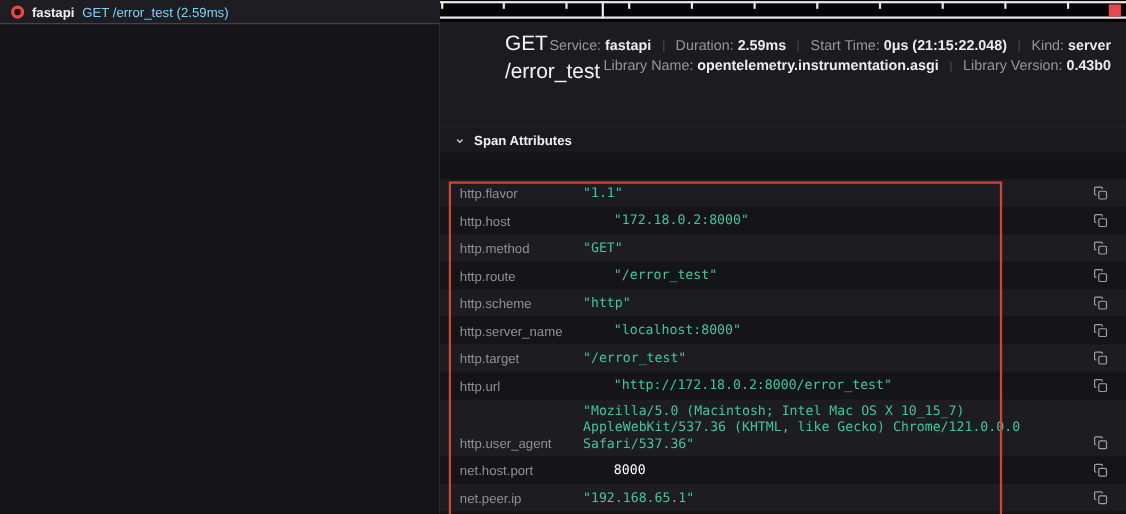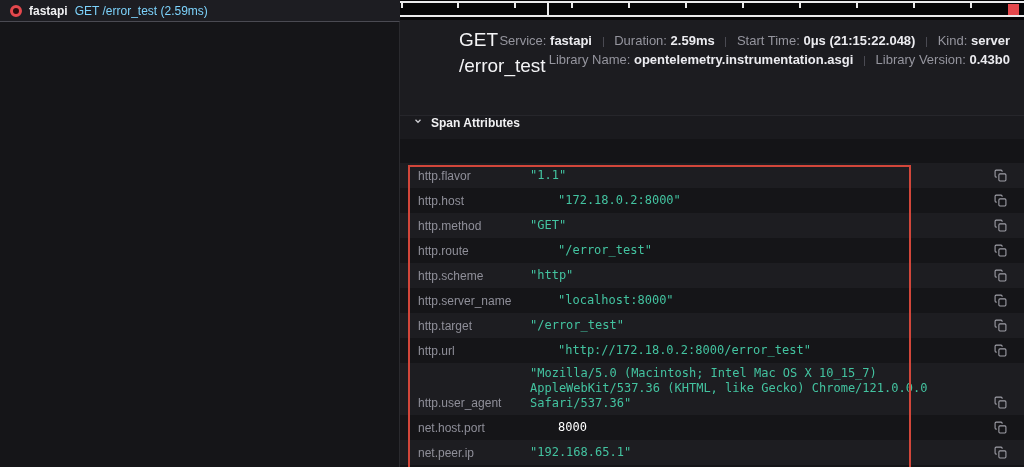--- a/index.html
+++ b/index.html
@@ -30,21 +30,21 @@
   .detail-header { position:relative; height:95px; background:#1c1c20; }
   .span-title { position:absolute; left:12px; top:7px; font-size:19px; font-weight:500;
                 color:#f4f4f6; line-height:26px;margin-left:47px; }
   .meta { position:absolute; right:14px; top:11px; text-align:right; font-size:13px;
           line-height:19px; white-space:nowrap; color:#95959e; }
   .meta .label { color:#95959e; }
   .meta .value { color:#ececf0; font-weight:700; }
   .meta .sep { display:inline-block; width:1px; height:10px; background:#4a4a52;
                margin:0 7px; vertical-align:middle; }
 
-  .section-header { height:24px; display:flex; align-items:flex-start; gap:8px; padding-left:13px;
+  .section-header { height:24px; display:flex; align-items:center; gap:8px; padding-left:13px;
                     background:#1a1a1e; color:#f0f0f2; font-size:12px; font-weight:700;
                     border-top:1px solid #26262b; cursor:pointer; }
 
   .attrs { position:relative;margin-top:24px; }
   .attr-row { display:flex; align-items:center; min-height:25px; padding:0 14px 0 18px; }
   .attr-row.odd  { background:#1d1d21; }
   .attr-row.even { background:#151518;gap:28px; }
   .attr-key { width:112px; flex-shrink:0; color:#8f8f99; font-size:12px; }
   .attr-value { width:448px; font-family:"DejaVu Sans Mono", monospace; font-size:12px;
                 line-height:15px; color:#43c3a0; word-wrap:break-word; }

